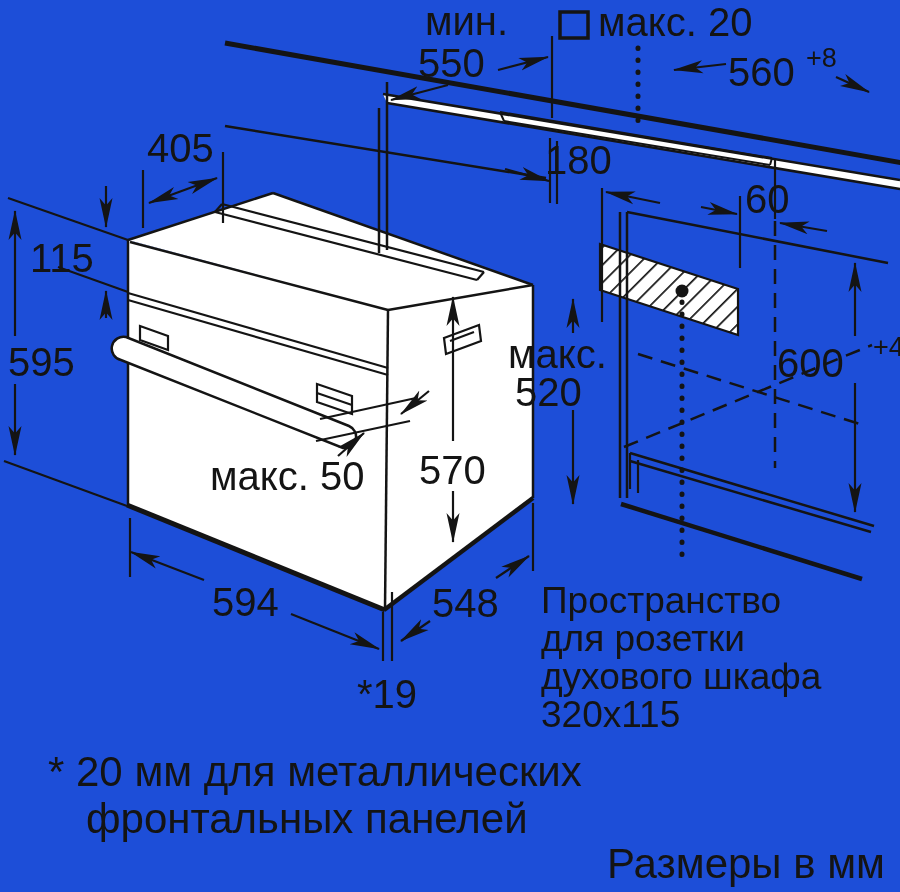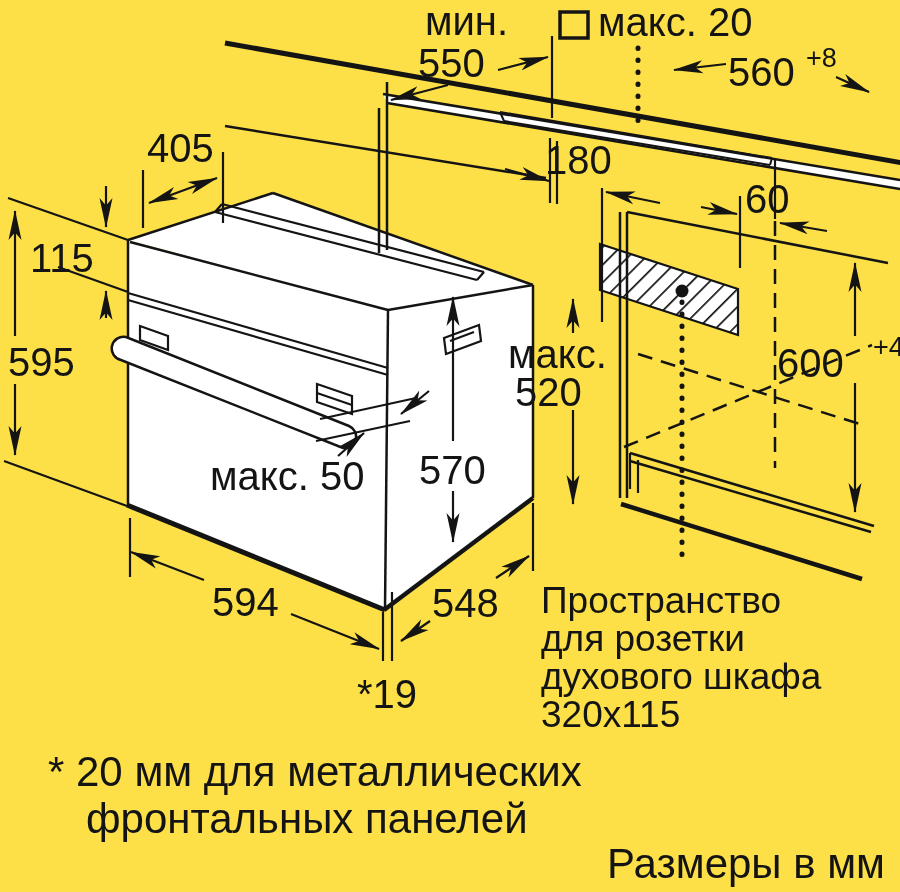--- a/index.html
+++ b/index.html
@@ -1,16 +1,16 @@
 <!DOCTYPE html>
 <html><head>
 <meta charset="utf-8">
 <style>
   html,body{margin:0;padding:0;background:#ffffff;}
-  .stage{position:relative;width:900px;height:892px;background:#fde047;overflow:hidden;}
+  .stage{position:relative;width:900px;height:892px;background:#1d4ed8;overflow:hidden;}
   svg{display:block;}
   svg text{font-family:"Liberation Sans","DejaVu Sans",sans-serif;fill:#141414;}
   .dim{font-size:40px;}
   .sup{font-size:27px;}
   .note{font-size:37px;}
   .big{font-size:42px;}
   .ln{stroke:#141414;fill:none;}
 </style>
 </head>
 <body>

